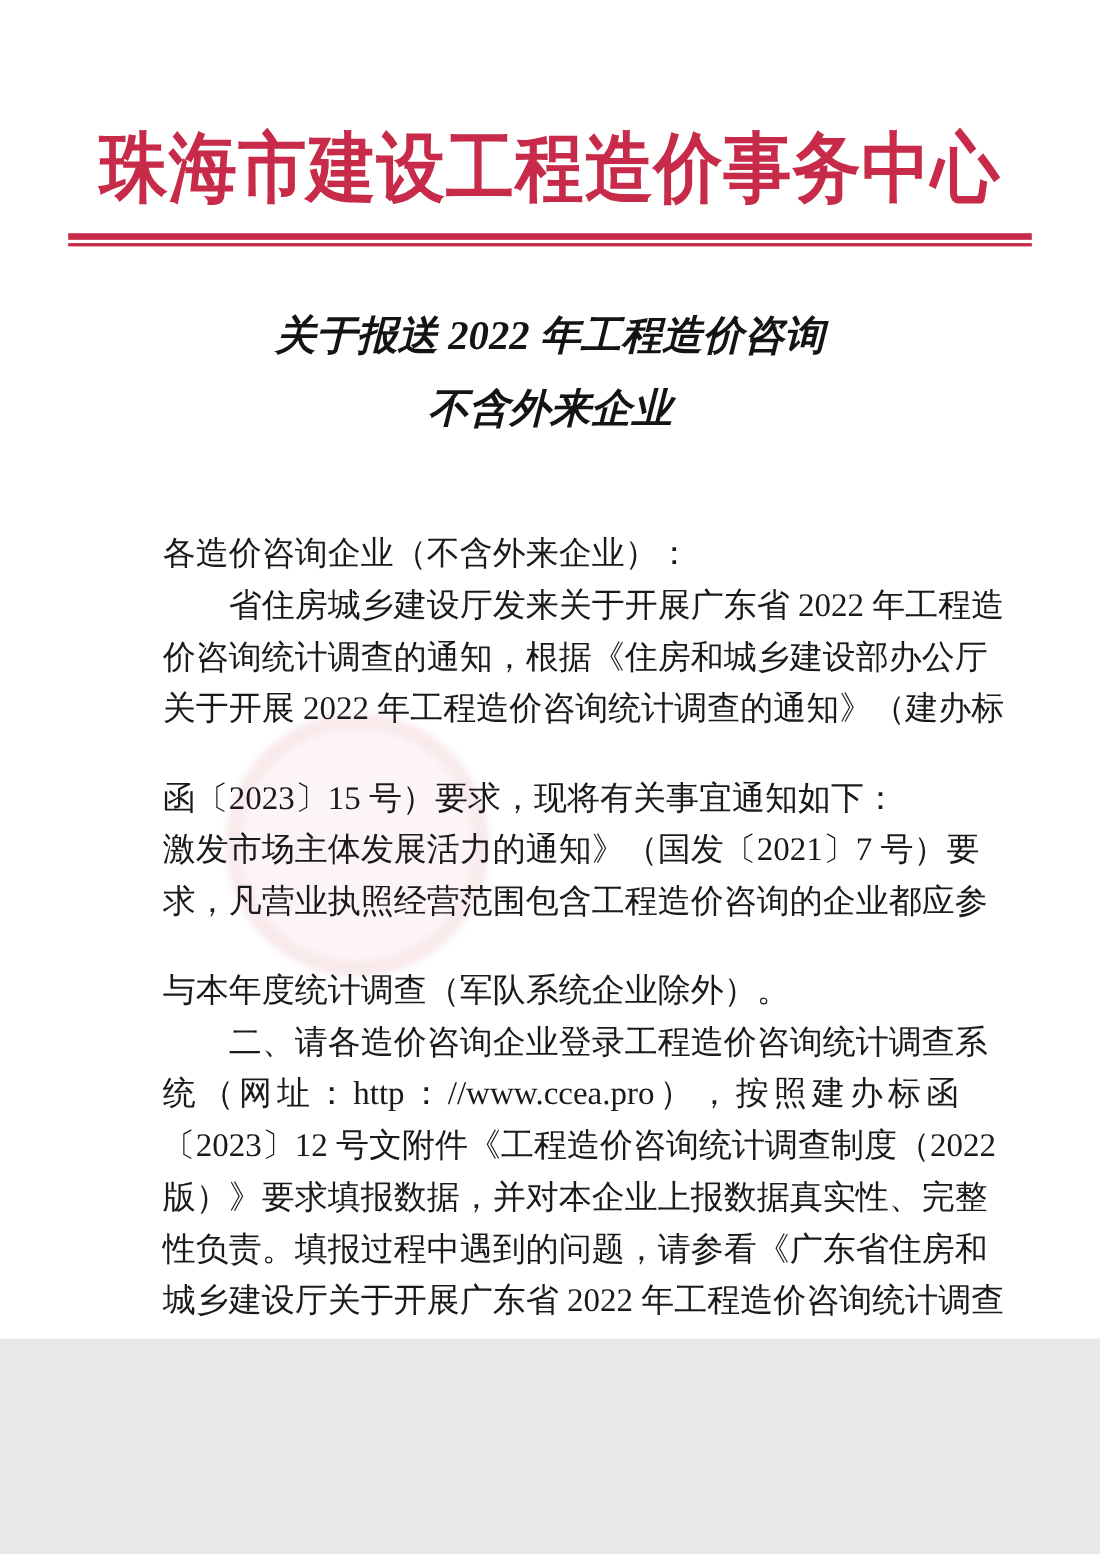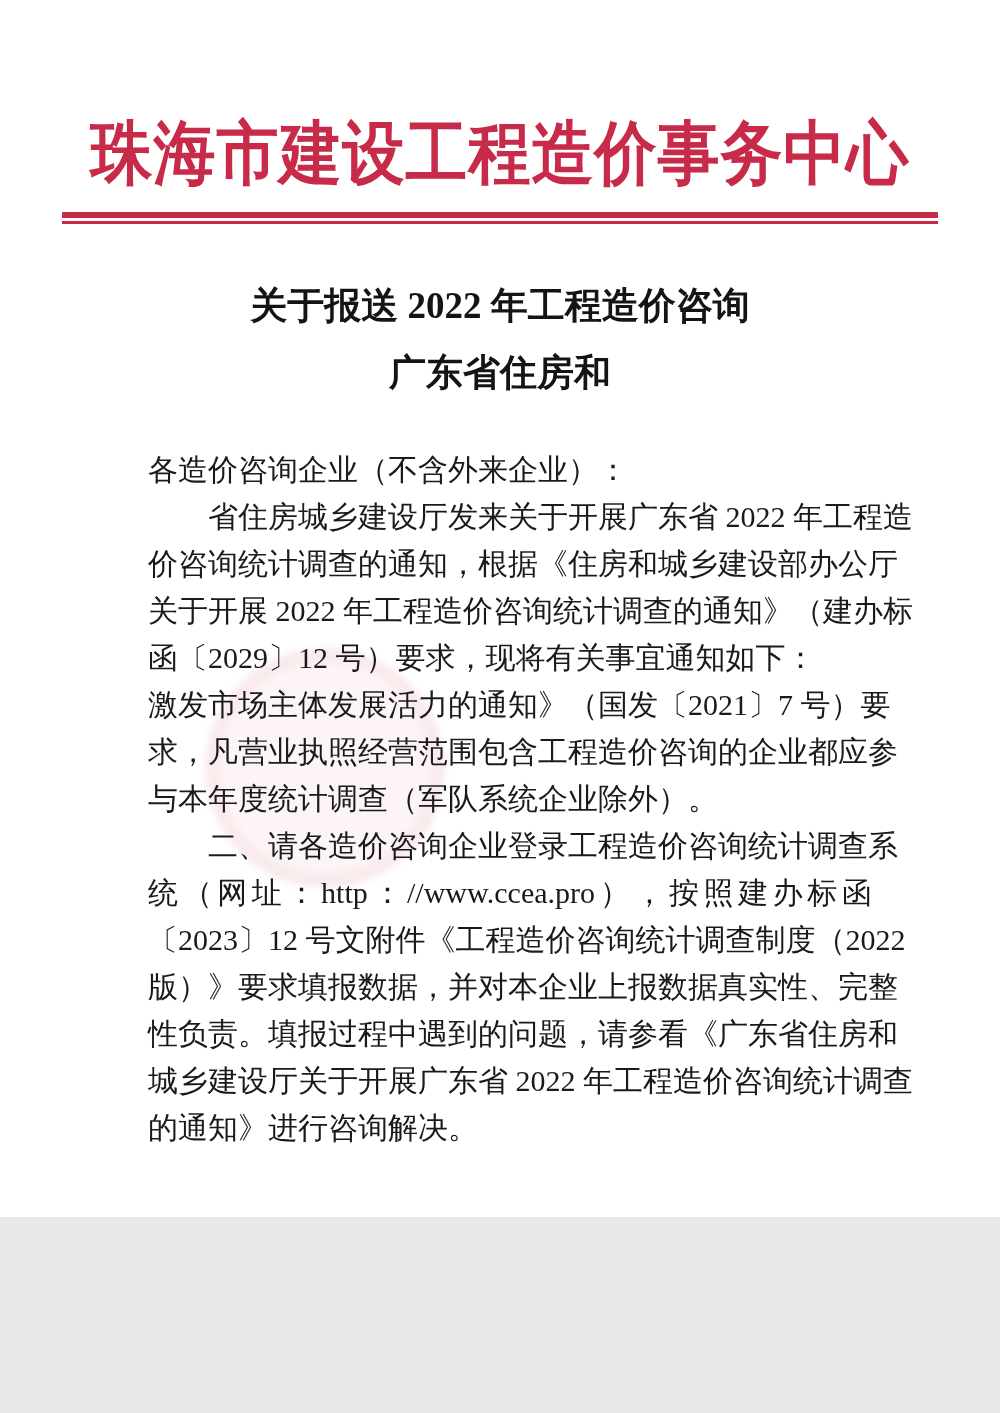--- a/index.html
+++ b/index.html
@@ -57,20 +57,21 @@
   .doc-title {
     position: absolute;
     top: 272px;
     left: 0;
     width: 100%;
     text-align: center;
     font-size: 37px;
     font-weight: 700;
     line-height: 67px;
     color: #141414;
+    font-style: italic;
   }
 
   
   .seal-watermark {
     position: absolute;
     top: 648px;
     left: 205px;
     width: 240px;
     height: 240px;
     border-radius: 50%;
@@ -88,21 +89,21 @@
     font-size: 30px;
     line-height: 47px;
     color: #1a1a1a;
   }
   .bline {
     height: 47px;
     text-align: justify;
     text-align-last: justify;
     white-space: nowrap;
   }
-  .bline.end { text-align-last: left; }
+  .bline.end { text-align-last: left; margin-top: 34px; }
   .bline.indent { text-indent: 2em; font-family: Liberation Serif, serif; }
 
   
   .page-number {
     position: absolute;
     top: 1311px;
     left: 0;
     width: 100%;
     text-align: center;
     font-size: 21px;
@@ -117,31 +118,31 @@
   <div class="org-title">珠海市建设工程造价事务中心</div>
 
   <div class="rule rule-top">
     <div class="bar-thick"></div>
     <div class="bar-gap"></div>
     <div class="bar-thin"></div>
   </div>
 
   <div class="doc-title">
     <div>关于报送 2022 年工程造价咨询</div>
-    <div>广东省住房和</div>
+    <div>不含外来企业</div>
   </div>
 
   <div class="seal-watermark"></div>
 
   <div class="body-text">
     <div class="bline end">各造价咨询企业（不含外来企业）：</div>
     <div class="bline indent">省住房城乡建设厅发来关于开展广东省 2022 年工程造</div>
     <div class="bline">价咨询统计调查的通知，根据《住房和城乡建设部办公厅</div>
     <div class="bline">关于开展 2022 年工程造价咨询统计调查的通知》（建办标</div>
-    <div class="bline end">函〔2029〕12 号）要求，现将有关事宜通知如下：</div>
+    <div class="bline end">函〔2023〕15 号）要求，现将有关事宜通知如下：</div>
     <div class="bline">激发市场主体发展活力的通知》（国发〔2021〕7 号）要</div>
     <div class="bline">求，凡营业执照经营范围包含工程造价咨询的企业都应参</div>
     <div class="bline end">与本年度统计调查（军队系统企业除外）。</div>
     <div class="bline indent">二、请各造价咨询企业登录工程造价咨询统计调查系</div>
     <div class="bline">统（网址：http：//www.ccea.pro），按照建办标函</div>
     <div class="bline">〔2023〕12 号文附件《工程造价咨询统计调查制度（2022</div>
     <div class="bline">版）》要求填报数据，并对本企业上报数据真实性、完整</div>
     <div class="bline">性负责。填报过程中遇到的问题，请参看《广东省住房和</div>
     <div class="bline">城乡建设厅关于开展广东省 2022 年工程造价咨询统计调查</div>
     <div class="bline end">的通知》进行咨询解决。</div>

